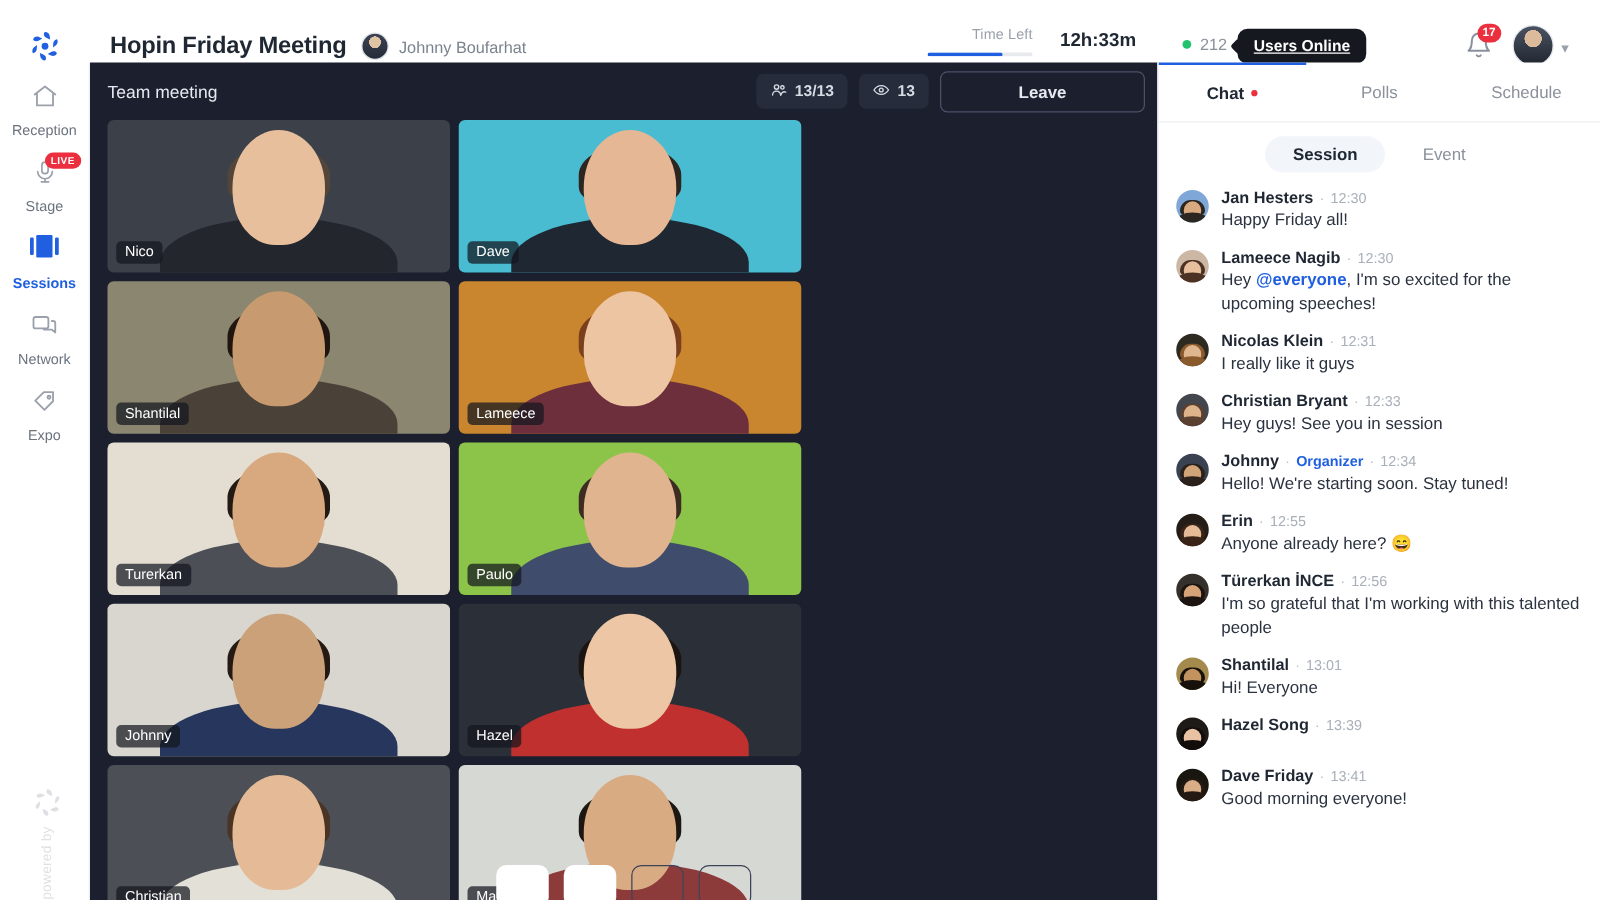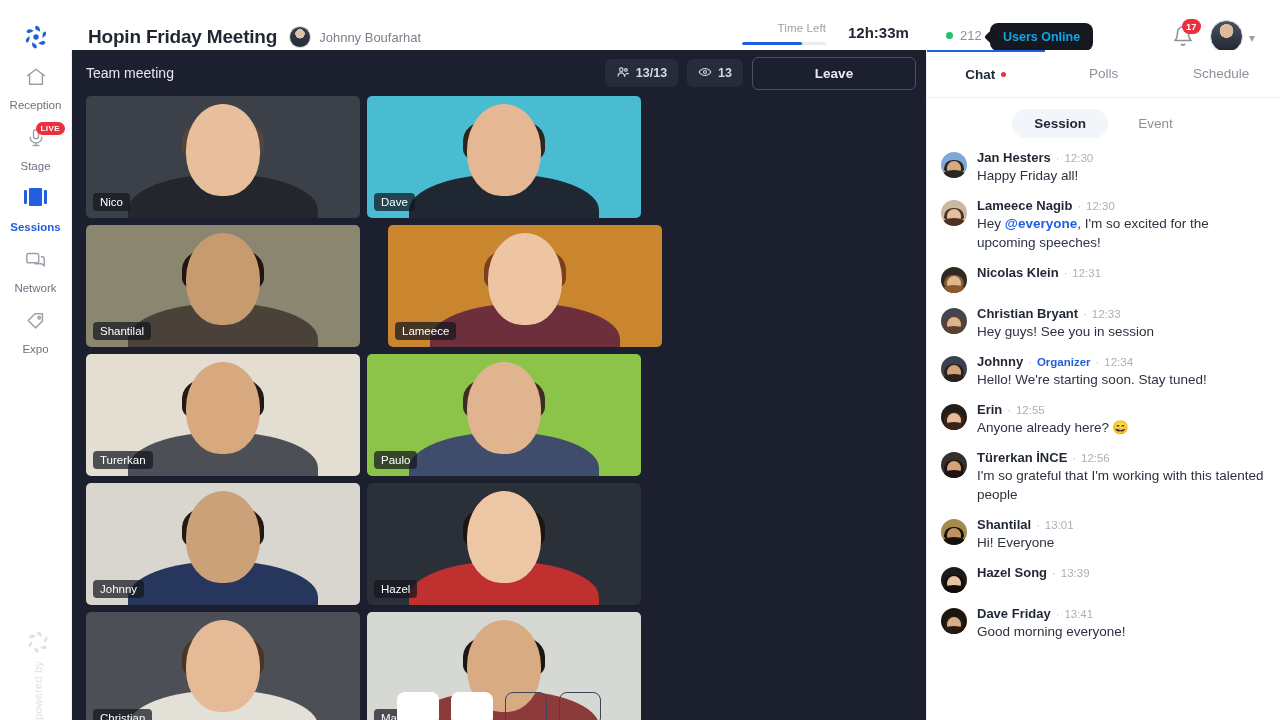--- a/index.html
+++ b/index.html
@@ -46,24 +46,25 @@
   }
 
   .users-online {
     position: absolute; left: 946px; top: 16px;
     display: flex; align-items: center; gap: 7px;
   }
   .green-dot { width: 7px; height: 7px; border-radius: 50%; background: #21c36d; }
   .users-count { font-size: 13px; color: #8a919c; }
   .tooltip {
     position: absolute; left: 990px; top: 11px;
-    background: #15181f; color: #0ea5e9;
+    background: #15181f; color: #ffffff;
     font-size: 12.5px; font-weight: 700;
     padding: 7px 13px; border-radius: 8px;
     white-space: nowrap;
+    text-decoration: underline;
   }
   .tooltip::before {
     content: ""; position: absolute; left: -4px; top: 50%;
     transform: translateY(-50%) rotate(45deg);
     width: 9px; height: 9px; background: #15181f; border-radius: 2px;
   }
 
   .bell-wrap { position: absolute; left: 1172px; top: 13px; width: 24px; height: 24px; }
   .badge {
     position: absolute; left: 10px; top: -6px;
@@ -379,21 +380,21 @@
         <span class="hair" style="background:#2d2520"></span>
         <span class="face" style="background:#e6b794"></span>
         <span class="tile-name">Dave</span>
       </div>
       <div class="tile" style="background: rgb(138, 134, 112);">
         <span class="shoulders" style="background:#4a4239"></span>
         <span class="hair" style="background:#20160f"></span>
         <span class="face" style="background:#c89a6f"></span>
         <span class="tile-name">Shantilal</span>
       </div>
-      <div class="tile" style="background: rgb(201, 134, 47); margin-left: 21px;">
+      <div class="tile" style="background: rgb(201, 134, 47);">
         <span class="shoulders" style="background:#6e2f3c"></span>
         <span class="hair" style="background:#7c3f1d"></span>
         <span class="face" style="background:#eec5a2"></span>
         <span class="tile-name">Lameece</span>
       </div>
       <div class="tile" style="background: rgb(227, 221, 210);">
         <span class="shoulders" style="background:#4d4f56"></span>
         <span class="hair" style="background:#231a14"></span>
         <span class="face" style="background:#d8a87e"></span>
         <span class="tile-name">Turerkan</span>
@@ -491,20 +492,21 @@
           <span style="position:absolute;left:50%;top:30%;transform:translateX(-50%);width:20px;height:12px;border-radius:10px 10px 4px 4px;background:#8a5a2c"></span>
           <span style="position:absolute;left:50%;top:36%;transform:translateX(-50%);width:14px;height:15px;border-radius:50%;background:#e0b68f"></span>
           <span style="position:absolute;left:50%;bottom:-5px;transform:translateX(-50%);width:26px;height:13px;border-radius:50% 50% 0 0;background:#8a5a2c"></span>
         </div>
         <div class="msg-body">
           <div class="msg-head">
             <span class="msg-author">Nicolas Klein</span>
             <span class="msg-sep">·</span>
             <span class="msg-time">12:31</span>
           </div>
+          <div class="msg-text">I really like it guys</div>
         </div>
       </div>
       <div class="msg">
         <div class="msg-avatar" style="background: rgb(67, 70, 76);">
           <span style="position:absolute;left:50%;top:30%;transform:translateX(-50%);width:20px;height:12px;border-radius:10px 10px 4px 4px;background:#5a4030"></span>
           <span style="position:absolute;left:50%;top:36%;transform:translateX(-50%);width:14px;height:15px;border-radius:50%;background:#ddb38c"></span>
           <span style="position:absolute;left:50%;bottom:-5px;transform:translateX(-50%);width:26px;height:13px;border-radius:50% 50% 0 0;background:#5a4030"></span>
         </div>
         <div class="msg-body">
           <div class="msg-head">

